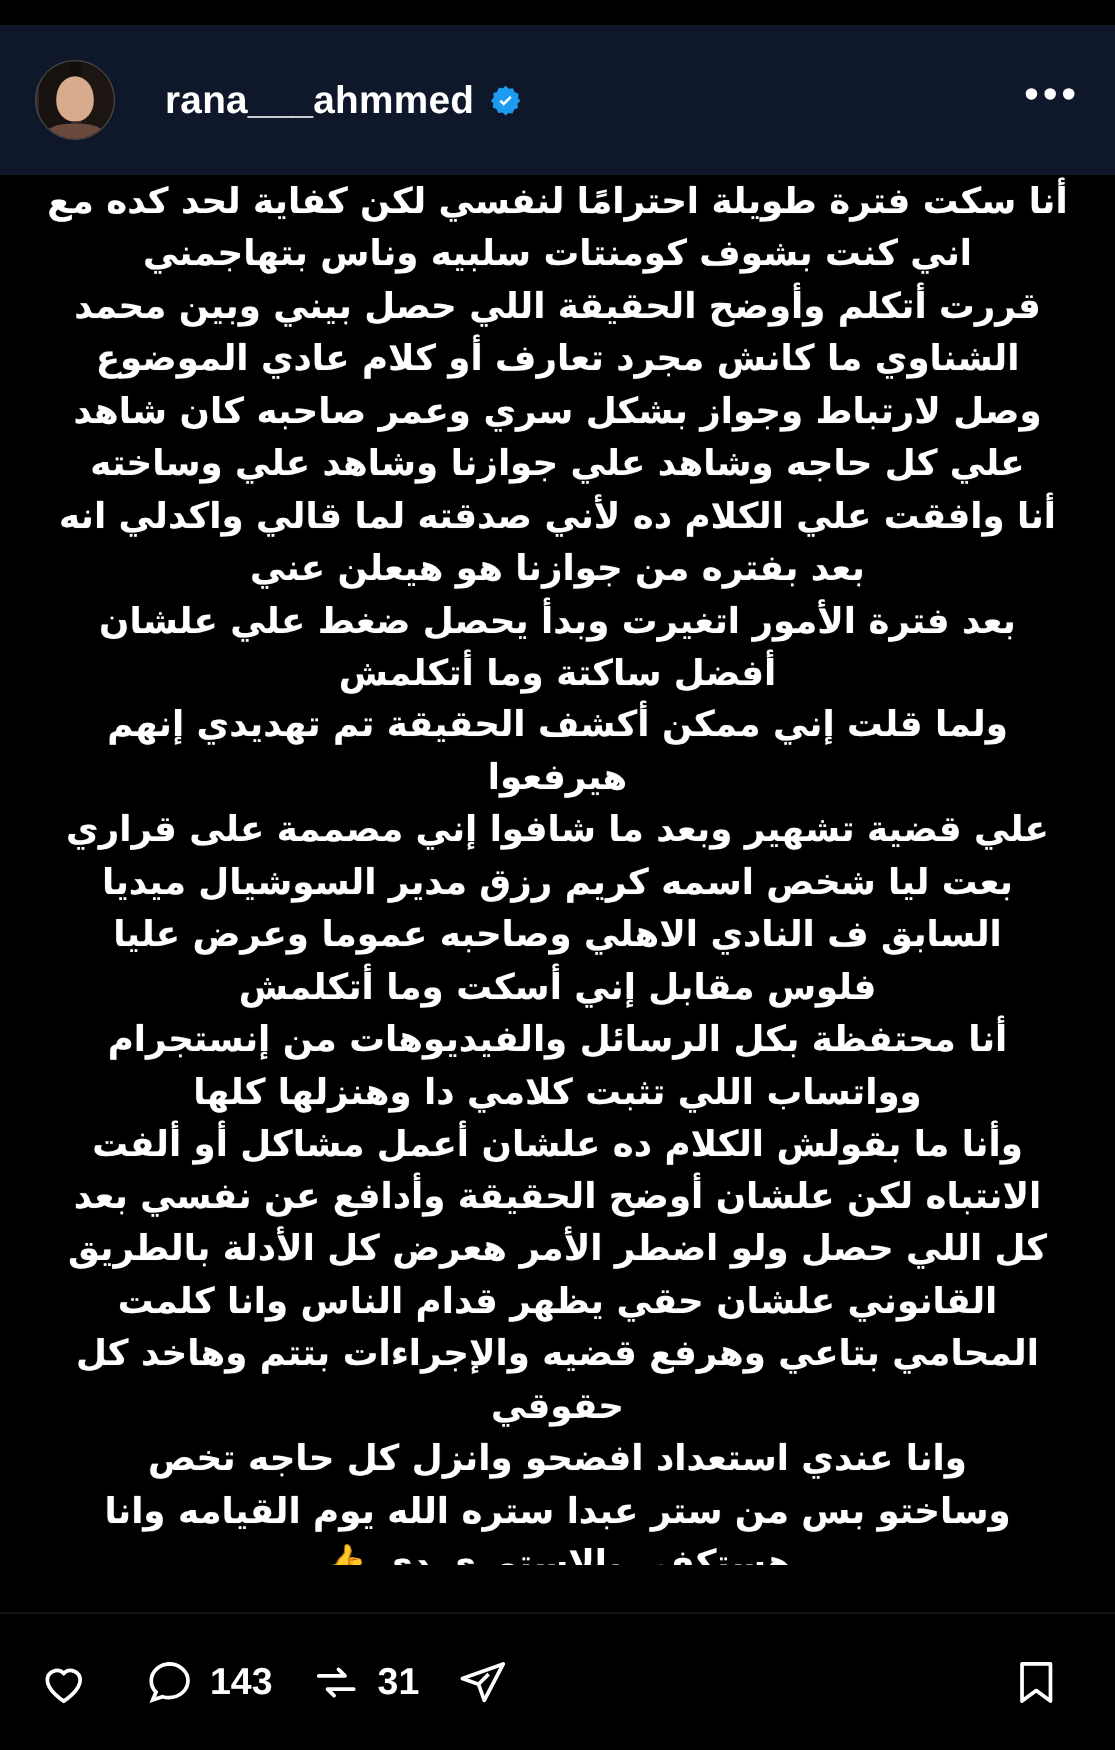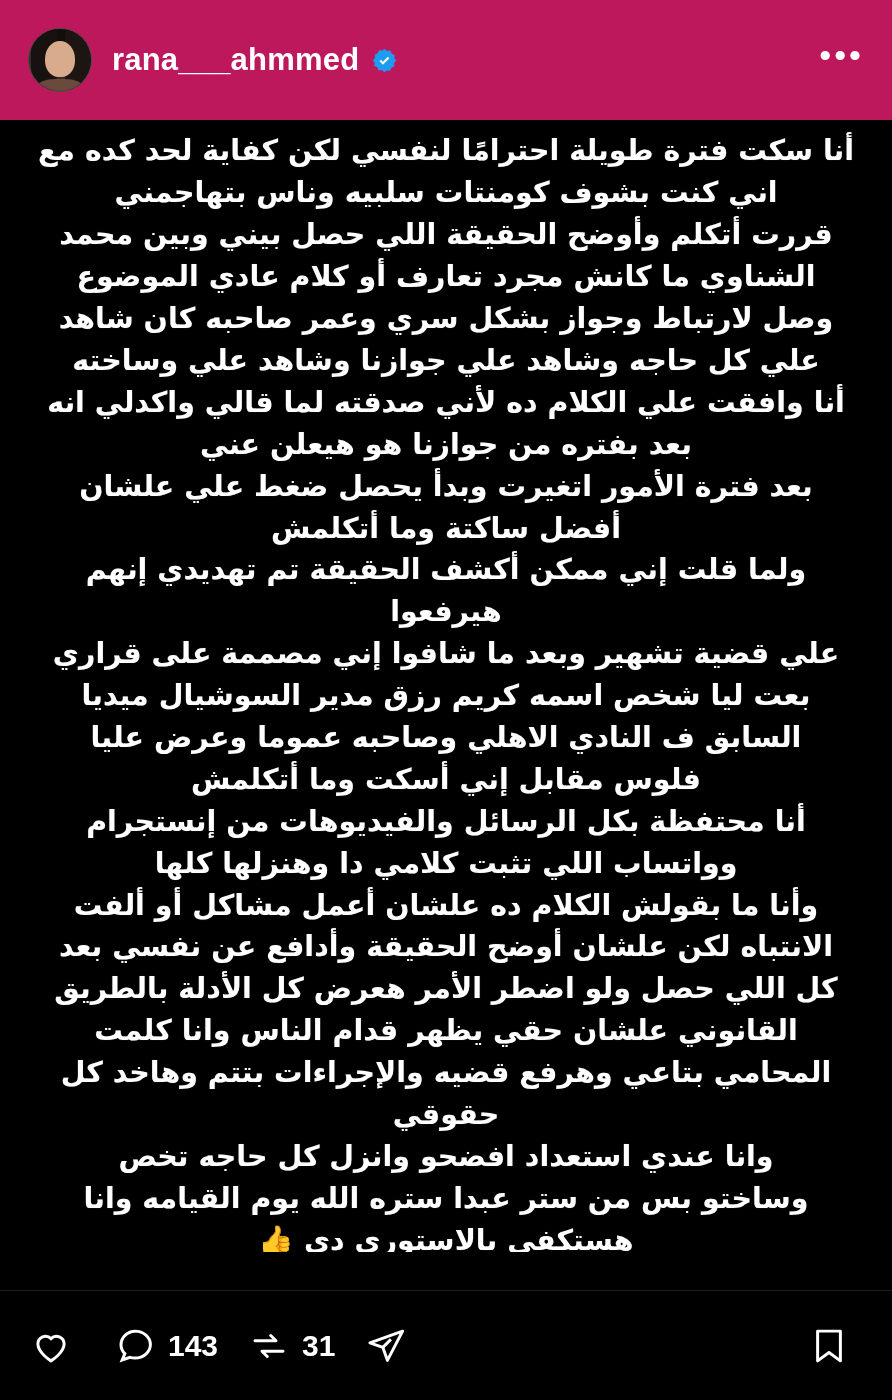--- a/index.html
+++ b/index.html
@@ -12,25 +12,26 @@
   body {
     display: flex;
     flex-direction: column;
     overflow: hidden;
   }
 
   
   .header {
     height: 120px;
     min-height: 120px;
-    background: #be185d;
+    background: #0f172a;
     display: flex;
     align-items: center;
     padding: 0 28px;
-    gap: 20px;
+    gap: 40px;
+    margin-top: 20px;
   }
   .avatar {
     width: 64px;
     height: 64px;
     border-radius: 50%;
     overflow: hidden;
     flex: 0 0 auto;
     background: #3a2b28;
     position: relative;
     border: 1px solid #4a4a4a;

